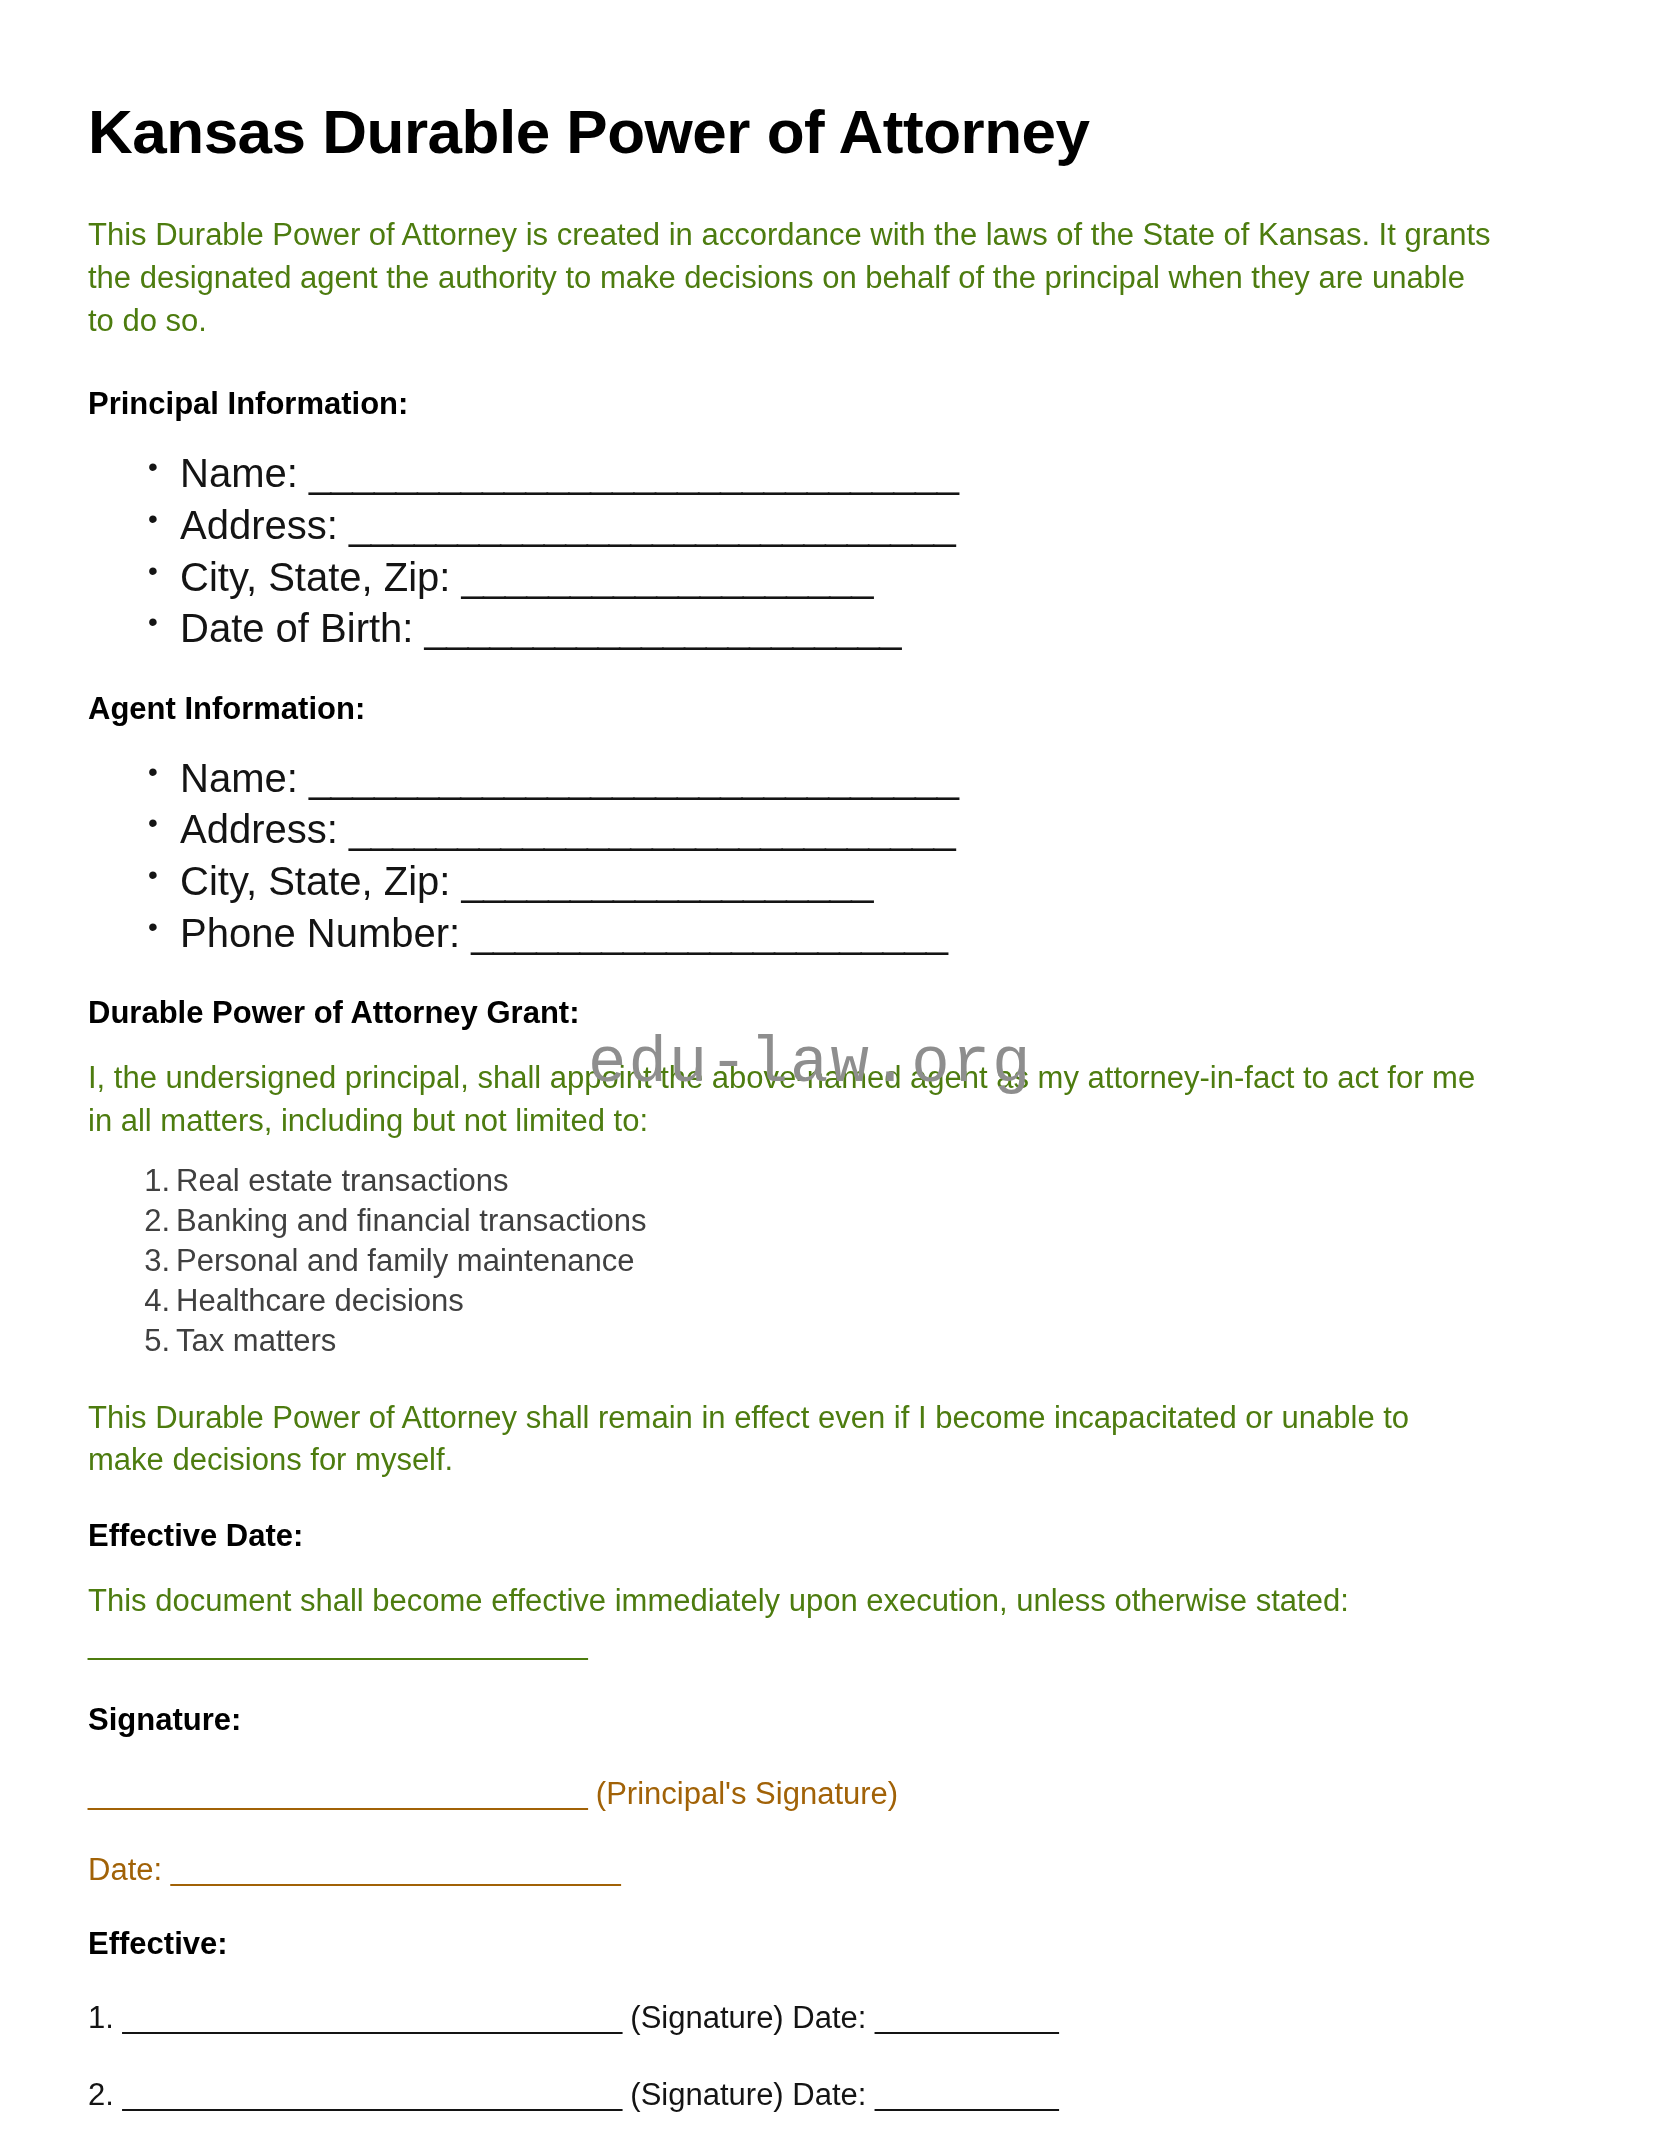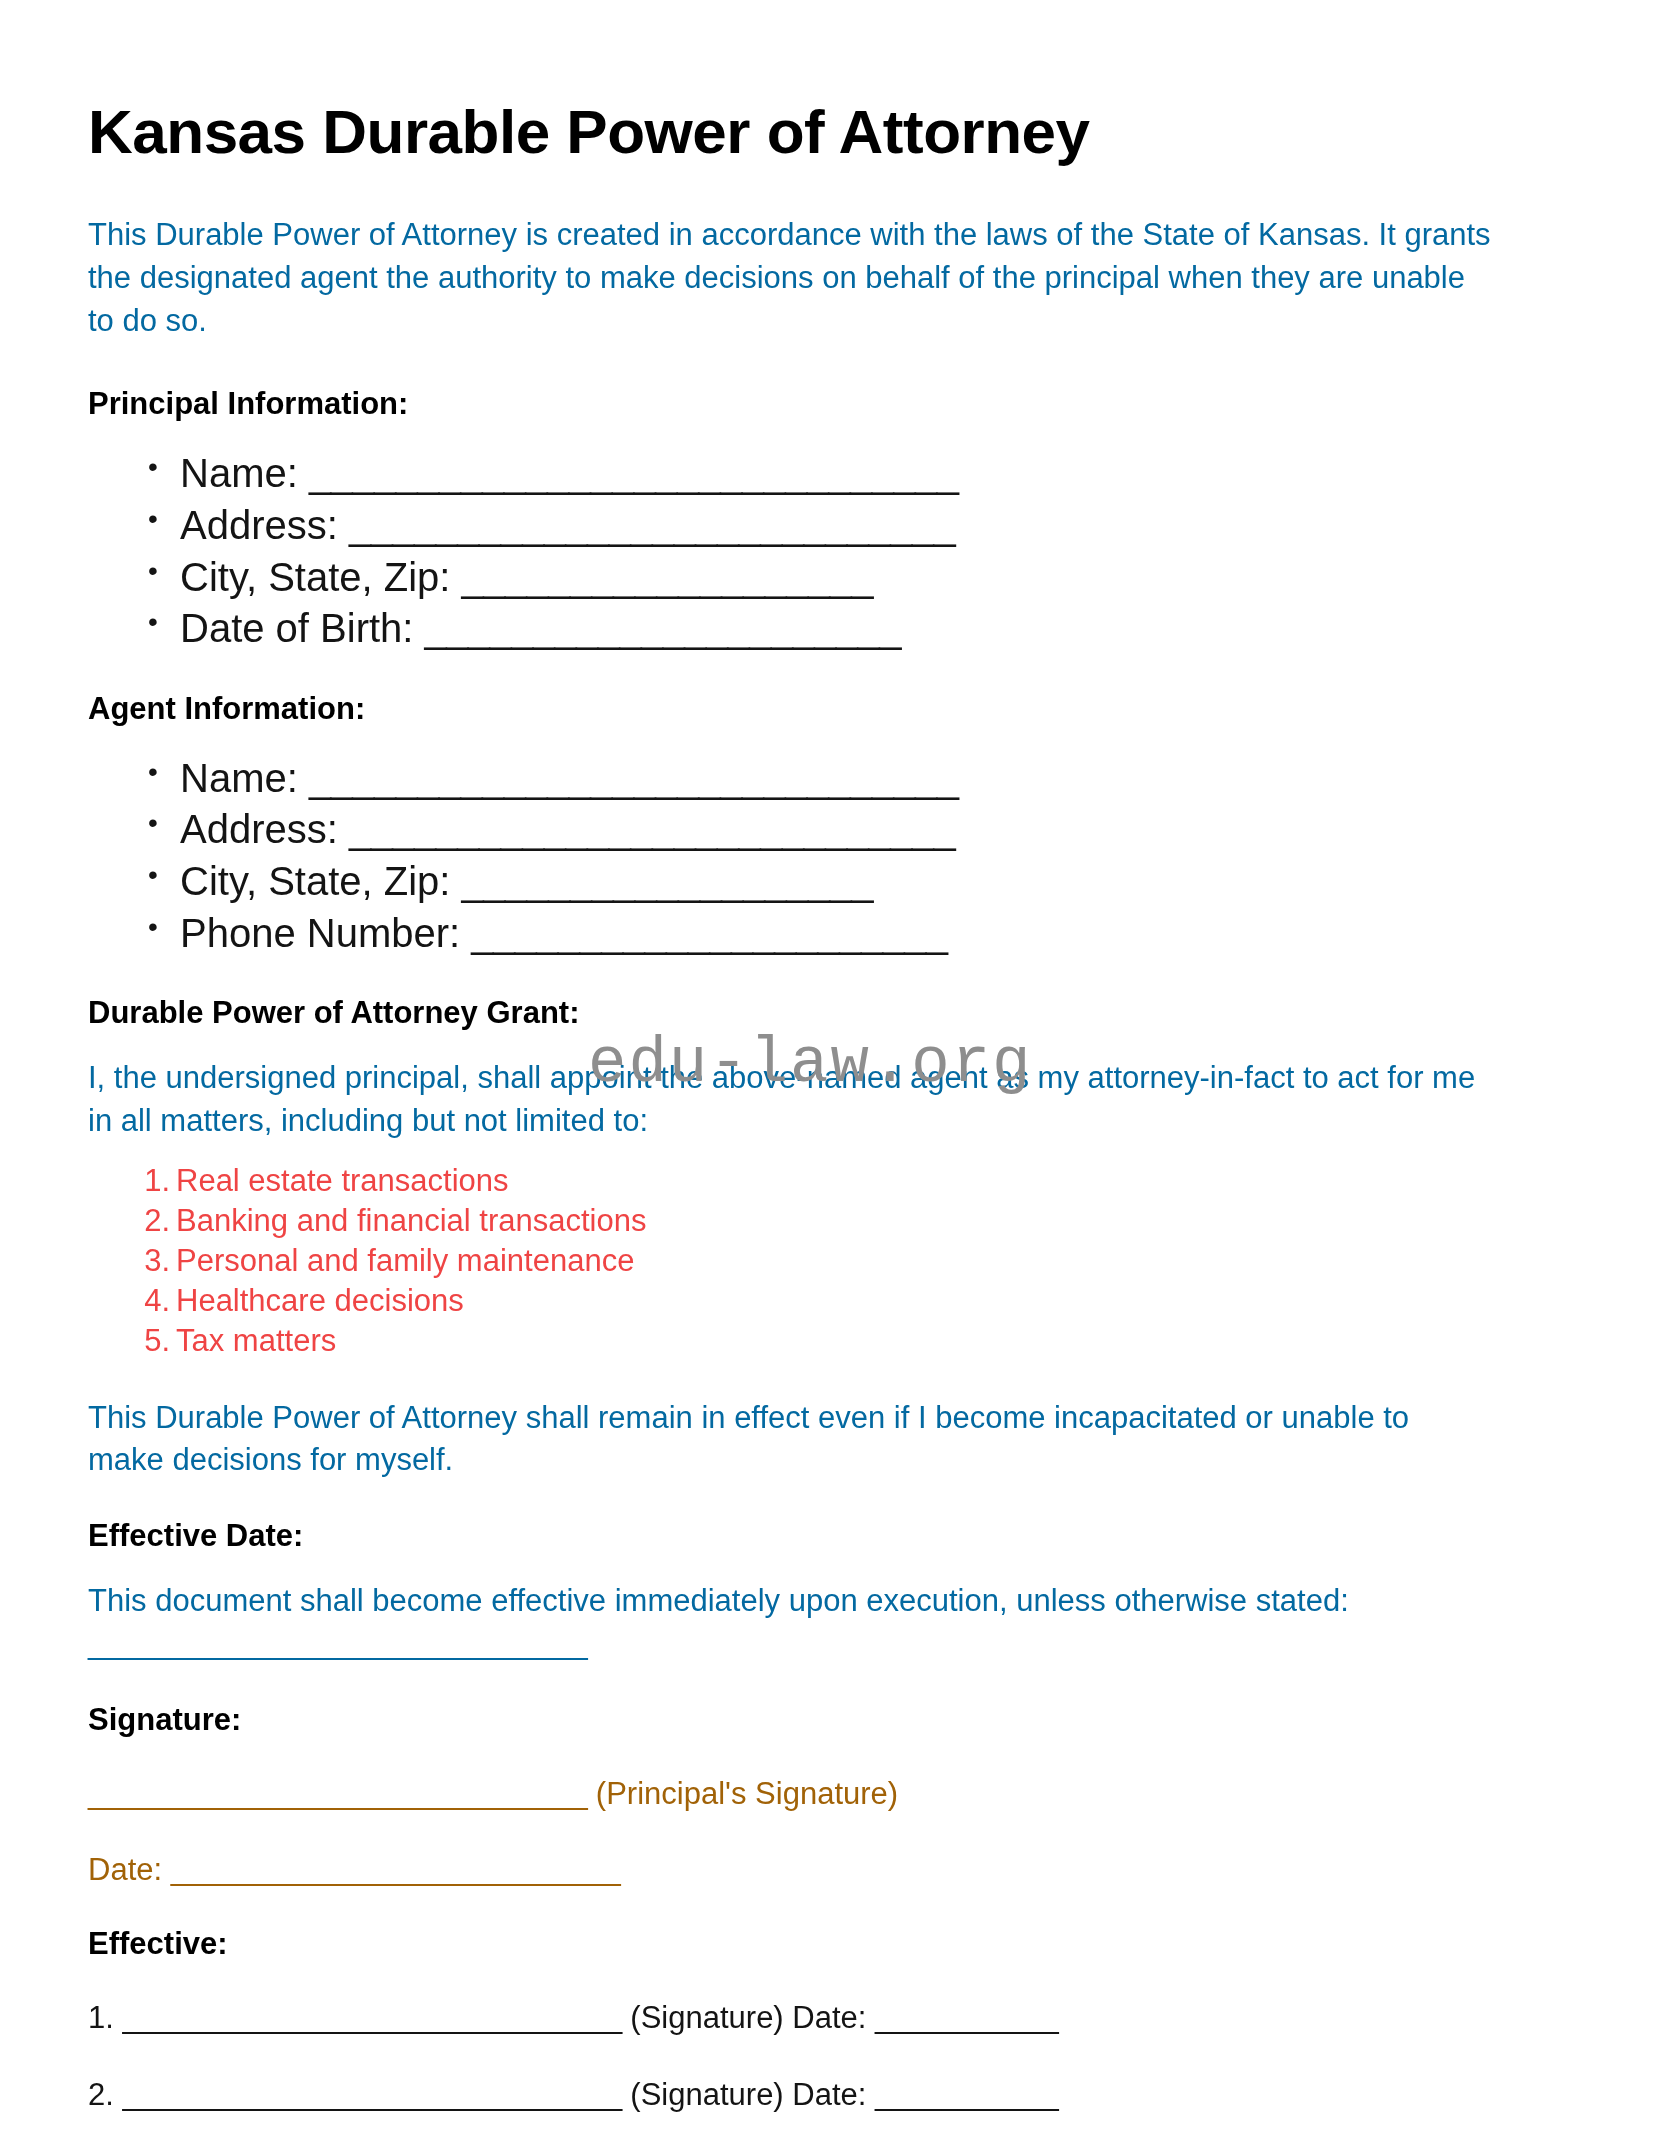--- a/index.html
+++ b/index.html
@@ -35,21 +35,21 @@
     margin: 0;
     padding-top: 98px;
     color: #000;
   }
 
   .body-para {
     font-size: 31px;
     line-height: 1.38;
     margin: 0;
     max-width: 1405px;
-    color: #0369a1;
+    color: #4d7c0f;
   }
 
   .para-intro {
     margin-top: 48px;
   }
 
   .section-head {
     font-size: 31px;
     font-weight: bold;
     margin: 0;
@@ -86,21 +86,21 @@
     margin: 0;
     padding: 0 0 0 88px;
     list-style: none;
     counter-reset: grantitem;
   }
   ol.grant-list > li {
     font-size: 31px;
     line-height: 1.29;
     position: relative;
     counter-increment: grantitem;
-    color: #ef4444;
+    color: #404040;
   }
   ol.grant-list > li::before {
     content: counter(grantitem) ".";
     position: absolute;
     left: -44px;
     top: 0;
     width: 38px;
     text-align: right;
     font-size: 31px;
   }

